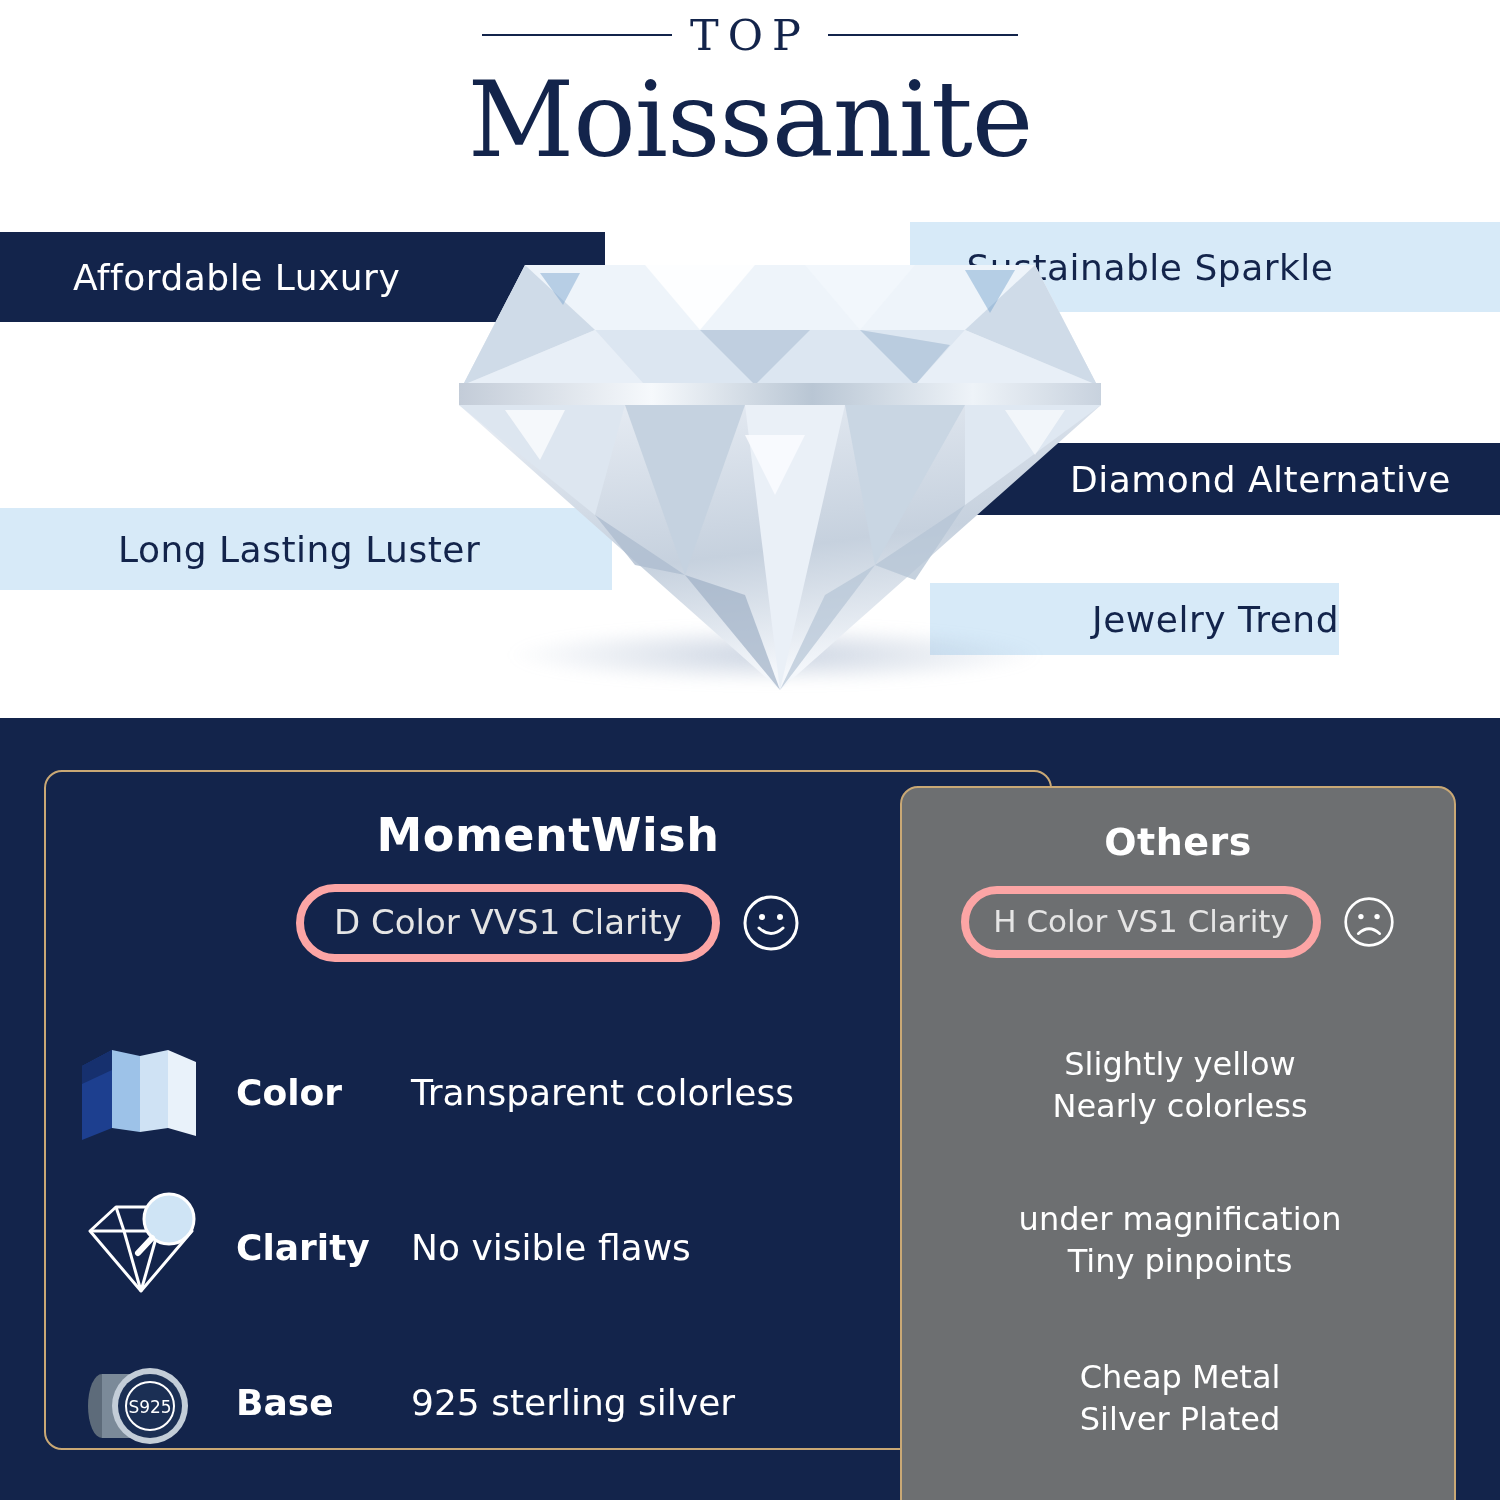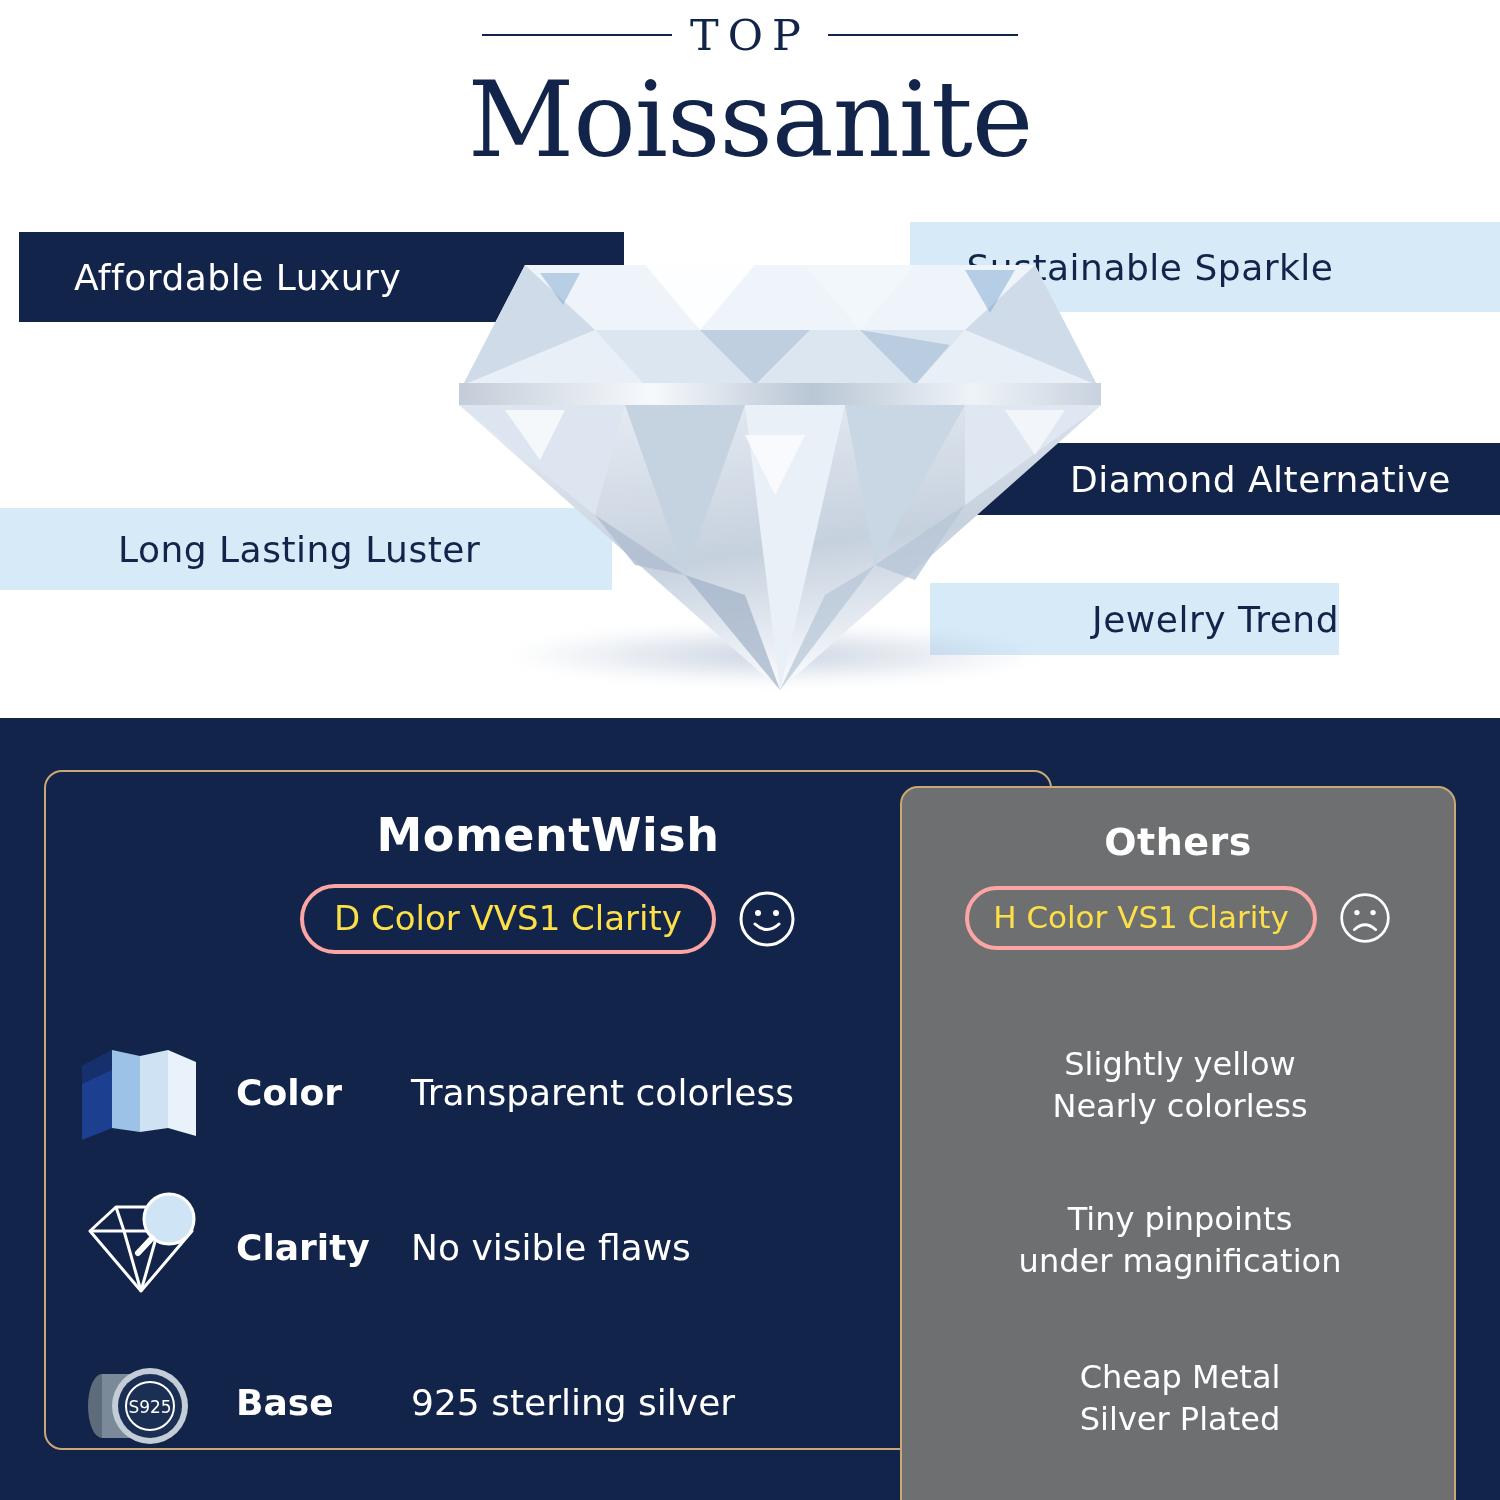--- a/index.html
+++ b/index.html
@@ -67,22 +67,21 @@
     color: #ffffff;
   }
   .bar-light {
     background: #d7eaf8;
     color: #13244b;
   }
   .bar-left { justify-content: flex-start; }
 
   #bar-affordable {
     left: 0; top: 232px; width: 605px; height: 90px;
-    padding-left: 55px;
-    margin-left: 19px;
+    padding-left: 73px;
   }
   #bar-sustainable {
     left: 910px; top: 222px; width: 590px; height: 90px;
     padding-right: 110px; justify-content: center;
   }
   #bar-diamond-alt {
     left: 965px; top: 443px; width: 535px; height: 72px;
     padding-left: 105px;
   }
   #bar-luster {
@@ -145,23 +144,23 @@
   .card-others .card-title { font-size: 38px; margin-top: 32px; }
 
   .pill-row {
     display: flex;
     align-items: center;
     justify-content: center;
     gap: 22px;
     margin-top: 22px;
   }
   .pill {
-    border: 4px solid #fca5a5;
+    border: 8px solid #fca5a5;
     border-radius: 40px;
-    color: #fde047;
+    color: #e5e5e5;
     font-size: 34px;
     padding: 10px 30px 12px 30px;
     white-space: nowrap;
   }
   .card-others .pill { font-size: 31px; padding: 9px 24px 11px 24px; }
   .face { display: block; }
 
   
   .row {
     position: absolute;
@@ -367,22 +366,22 @@
         <path d="M17 42 Q29 31 41 42" fill="none" stroke="#ffffff" stroke-width="3" stroke-linecap="round"></path>
       </svg>
     </div>
 
     <div class="orow" id="orow-color">
       <div>Slightly yellow</div>
       <div>Nearly colorless</div>
     </div>
 
     <div class="orow" id="orow-clarity">
+      <div>under magnification</div>
       <div>Tiny pinpoints</div>
-      <div>under magnification</div>
     </div>
 
     <div class="orow" id="orow-base">
       <div>Cheap Metal</div>
       <div>Silver Plated</div>
     </div>
   </div>
 </div>
 
 </body></html>

